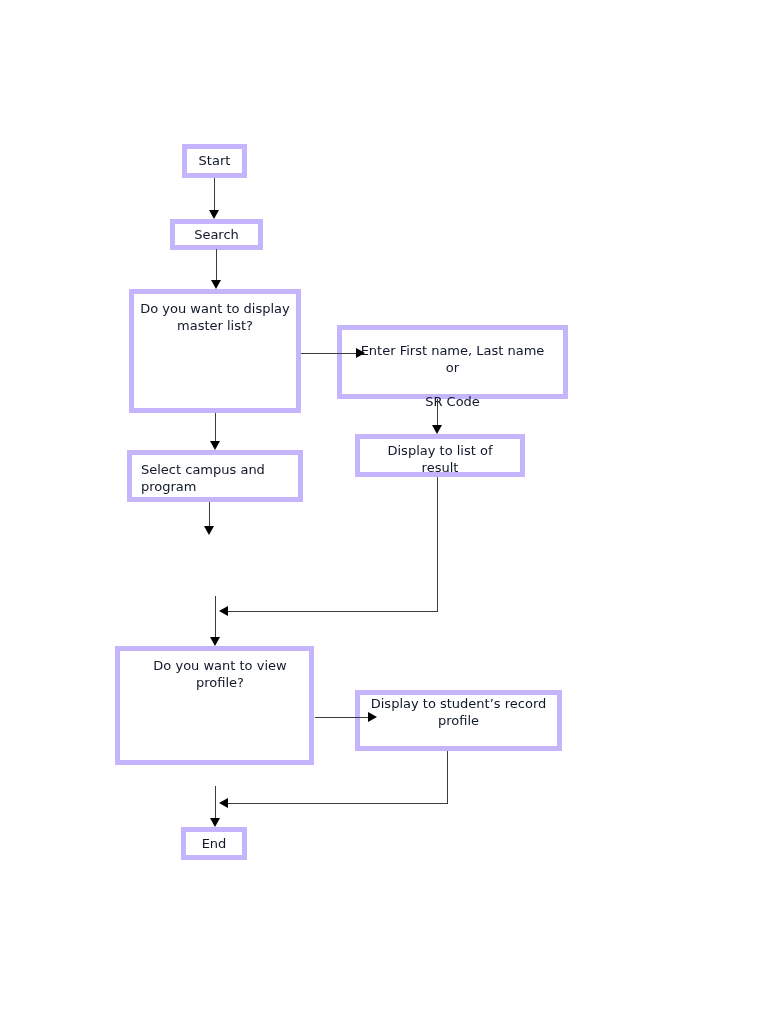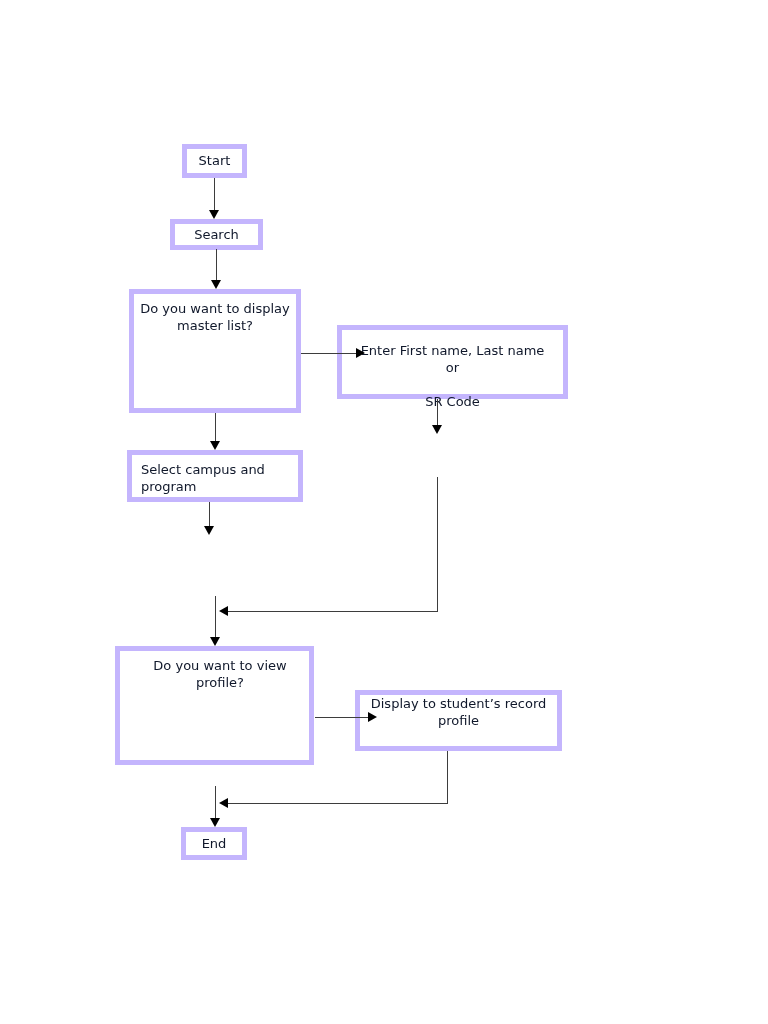--- a/index.html
+++ b/index.html
@@ -113,20 +113,24 @@
 or
 
 SR Code</span>
   </div>
 
   <div class="node" id="n-select-campus">
     <span class="node-label">Select campus and
 program</span>
   </div>
 
+  <div class="node" id="n-display-result">
+    <span class="node-label">Display to list of
+result</span>
+  </div>
 
 
   <div class="node" id="n-view-decision">
     <span class="node-label">Do you want to view
 profile?</span>
   </div>
 
   <div class="node" id="n-student-record">
     <span class="node-label">Display to student’s record
 profile</span>

